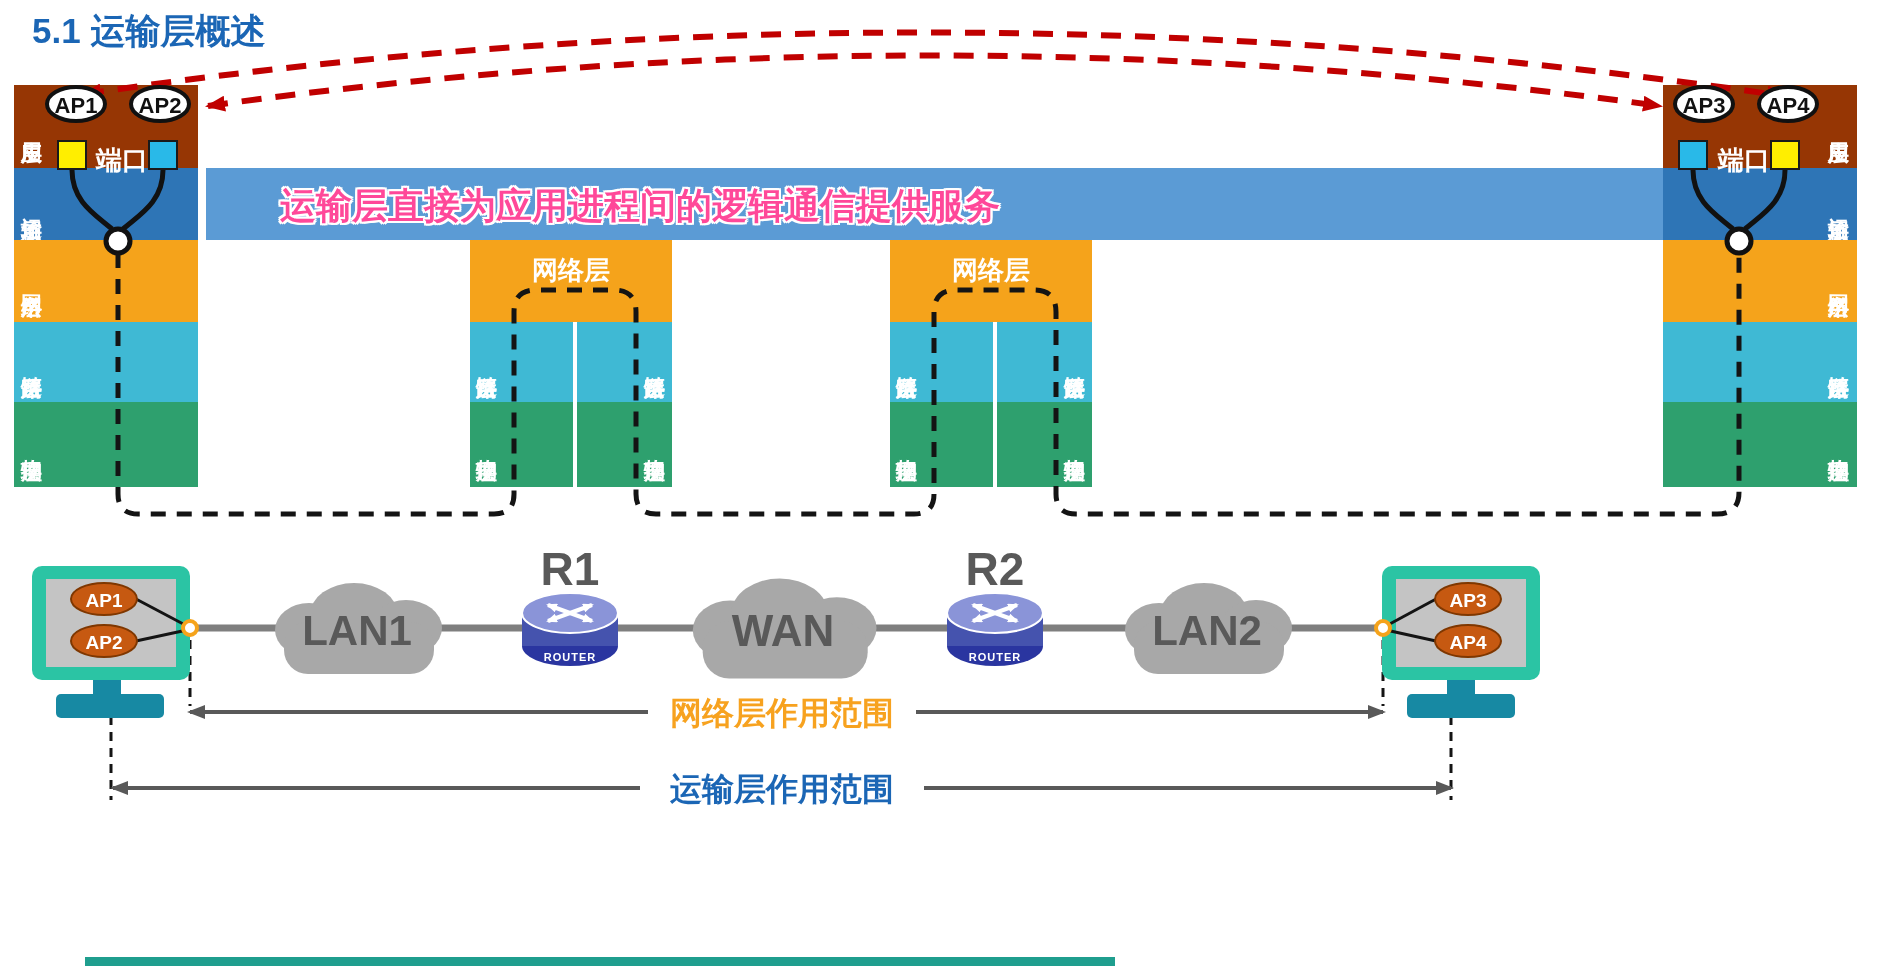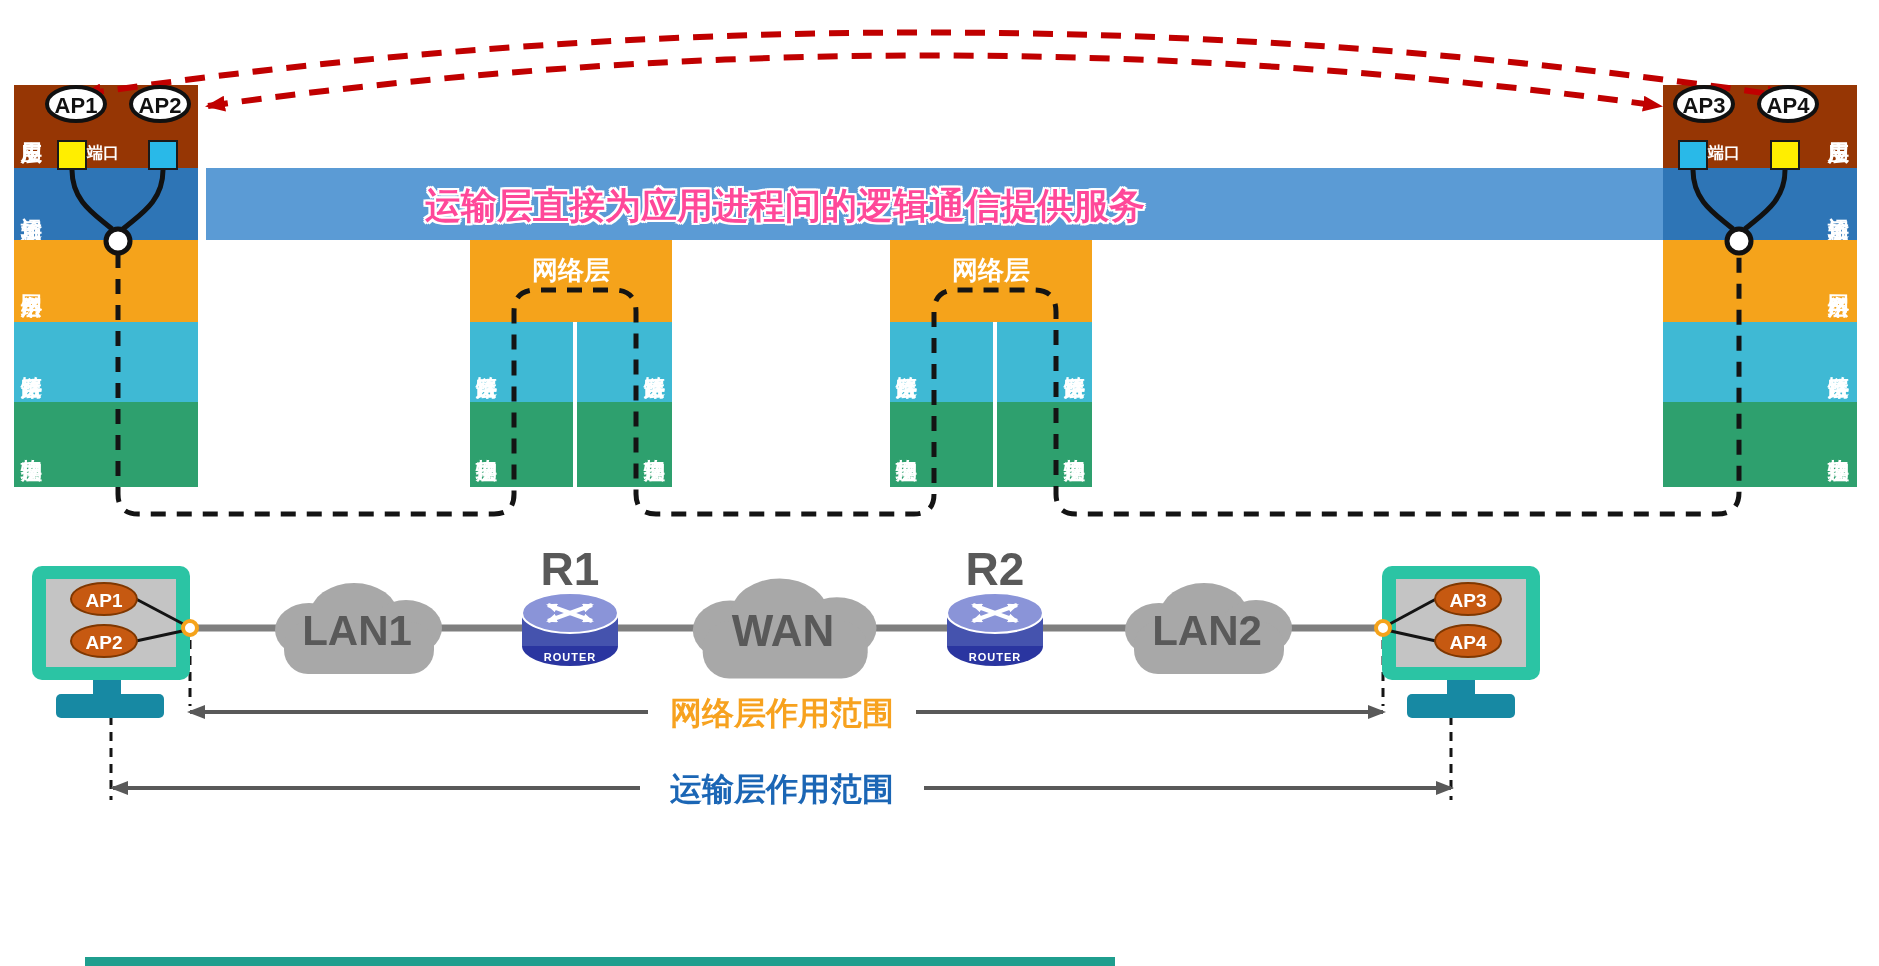--- a/index.html
+++ b/index.html
@@ -8,32 +8,33 @@
   .slide{position:relative;width:1879px;height:966px;background:#fff;overflow:hidden}
   .abs{position:absolute}
   .bandlayer{position:absolute;z-index:1}
   .layer{position:absolute;left:0;right:8px}
   .vlabel{position:absolute;top:0;height:100%;width:36px;display:flex;align-items:center;justify-content:center;
           writing-mode:vertical-rl;text-orientation:upright;color:#fff;font-weight:bold;font-size:21px;line-height:1;letter-spacing:2px}
   .vlabel.narrow{width:34px}
   .hlabel{position:absolute;inset:0;display:flex;align-items:flex-start;justify-content:center;padding-top:13px;
           color:#fff;font-weight:bold;font-size:26px}
   .port-sq{position:absolute;width:30px;height:30px;border:2px solid #1a1a1a;z-index:3}
-  .ptxt{position:absolute;color:#fff;font-weight:bold;font-size:16px;text-align:left;z-index:3}
+  .ptxt{position:absolute;color:#fff;font-weight:bold;font-size:26px;text-align:right;z-index:3}
   svg.overlay{position:absolute;left:0;top:0;z-index:2}
-  .banner{position:absolute;z-index:3;text-align:center;font-weight:bold;font-size:36px;color:#FF4899;
+  .banner{position:absolute;z-index:3;font-weight:bold;font-size:36px;color:#FF4899;
           text-shadow:-2px -2px 0 #fff,2px -2px 0 #fff,-2px 2px 0 #fff,2px 2px 0 #fff,0 -2px 0 #fff,0 2px 0 #fff,-2px 0 0 #fff,2px 0 0 #fff}
   .title{position:absolute;font-weight:bold;font-size:35px;color:#1B66B5;z-index:3}
   text{font-family:"Liberation Sans","DejaVu Sans",sans-serif}
 </style>
 </head>
 <body>
 
 <div class="slide">
 
+  <div class="title" style="left:32px;top:8px">5.1 运输层概述</div>
 
   <div class="bandlayer" style="left:206px;top:168px;width:1457px;height:72px;background:#5B9BD5"></div>
   <div class="banner" style="left:280px;top:182px;width:1010px">运输层直接为应用进程间的逻辑通信提供服务</div>
 
   <div class="bandlayer" style="left:14px;top:85px;width:192px;height:402px">
     <div class="layer" style="top:0;height:83px;background:#963604">
       <div class="vlabel" style="left:0">应用层</div>
     </div>
     <div class="layer" style="top:83px;height:72px;background:#2E75B6">
       <div class="vlabel" style="left:0">运输层</div>

